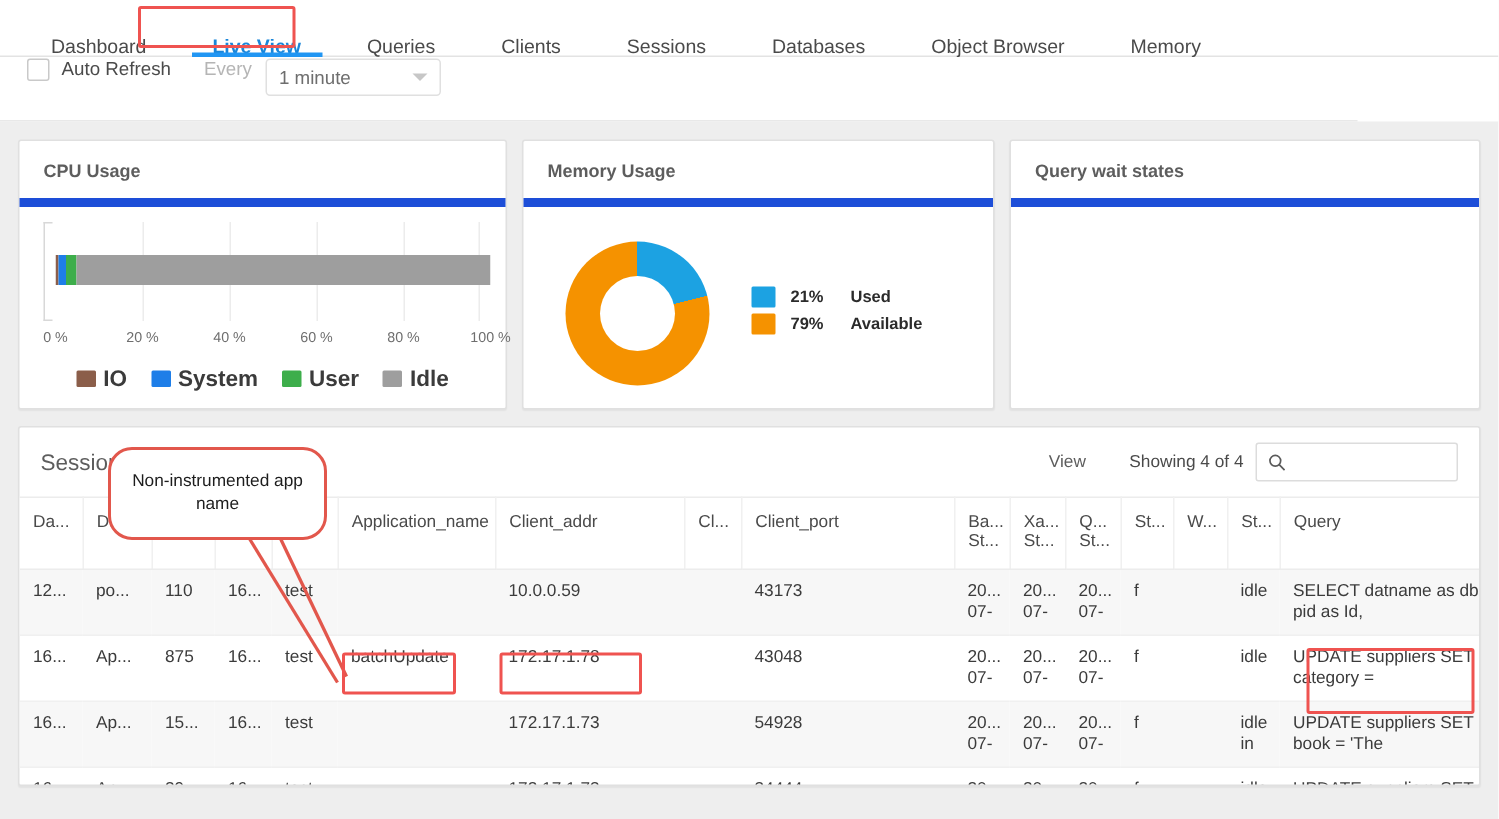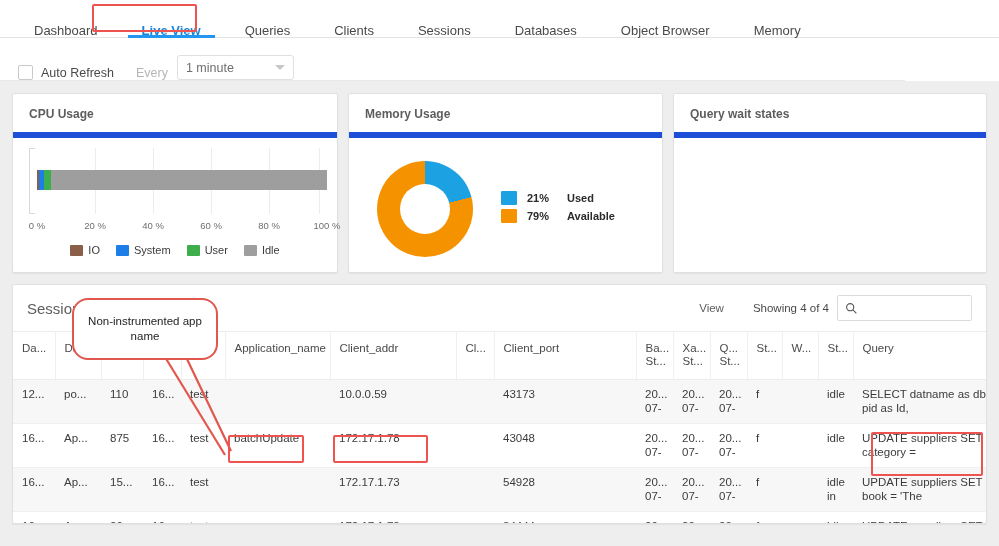--- a/index.html
+++ b/index.html
@@ -30,21 +30,21 @@
   }
   .tab-highlight {
     position: absolute; left: 92px; top: 4px; width: 105px; height: 28px;
     border: 2px solid #ef5350; border-radius: 2px; pointer-events: none;
   }
 
   
   .refreshbar {
     position: absolute; left: 0; top: 39px; width: 905px; height: 42px;
     background: #fff; border-bottom: 1px solid #e8e8e8;
-    display: flex; align-items: flex-end; padding-left: 18px;
+    display: flex; align-items: flex-start; padding-left: 18px;
   }
   .checkbox {
     width: 15px; height: 15px; border: 1px solid #c9c9c9; border-radius: 2px;
     background: #fff; margin-right: 8px; flex: 0 0 auto;
   }
   .refresh-label { font-size: 12.5px; color: #4a4a4a; margin-right: 22px; }
   .every-label { font-size: 12.5px; color: #b5b5b5; margin-right: 9px; }
   .select-box {
     width: 117px; height: 25px; border: 1px solid #e0e0e0; border-radius: 3px;
     background: #fff; display: flex; align-items: center;
@@ -93,21 +93,21 @@
   }
   .cpu-tick {
     position: absolute; font-size: 9.5px; color: #6e6e6e; transform: translateX(-50%);
     white-space: nowrap;
   }
   .cpu-legend {
     display: flex; justify-content: center; gap: 16px; margin-top: 8px;
   }
   .legend-item { display: flex; align-items: center; gap: 5px; }
   .legend-swatch { width: 13px; height: 11px; border-radius: 1px; }
-  .legend-text { font-size: 11px; color: #3b3b3b; font-weight: normal; }
+  .legend-text { font-size: 15px; color: #3b3b3b; font-weight: bold; }
 
   
   .donut-wrap { display: flex; align-items: center; height: 125px; }
   .donut { border-radius: 50%; position: relative; flex: 0 0 auto; }
   .donut::after {
     content: ""; position: absolute; left: 50%; top: 50%;
     transform: translate(-50%, -50%); border-radius: 50%;
     background: #fff;
   }
   .donut-mem { width: 96px; height: 96px; margin-left: 18px; }

